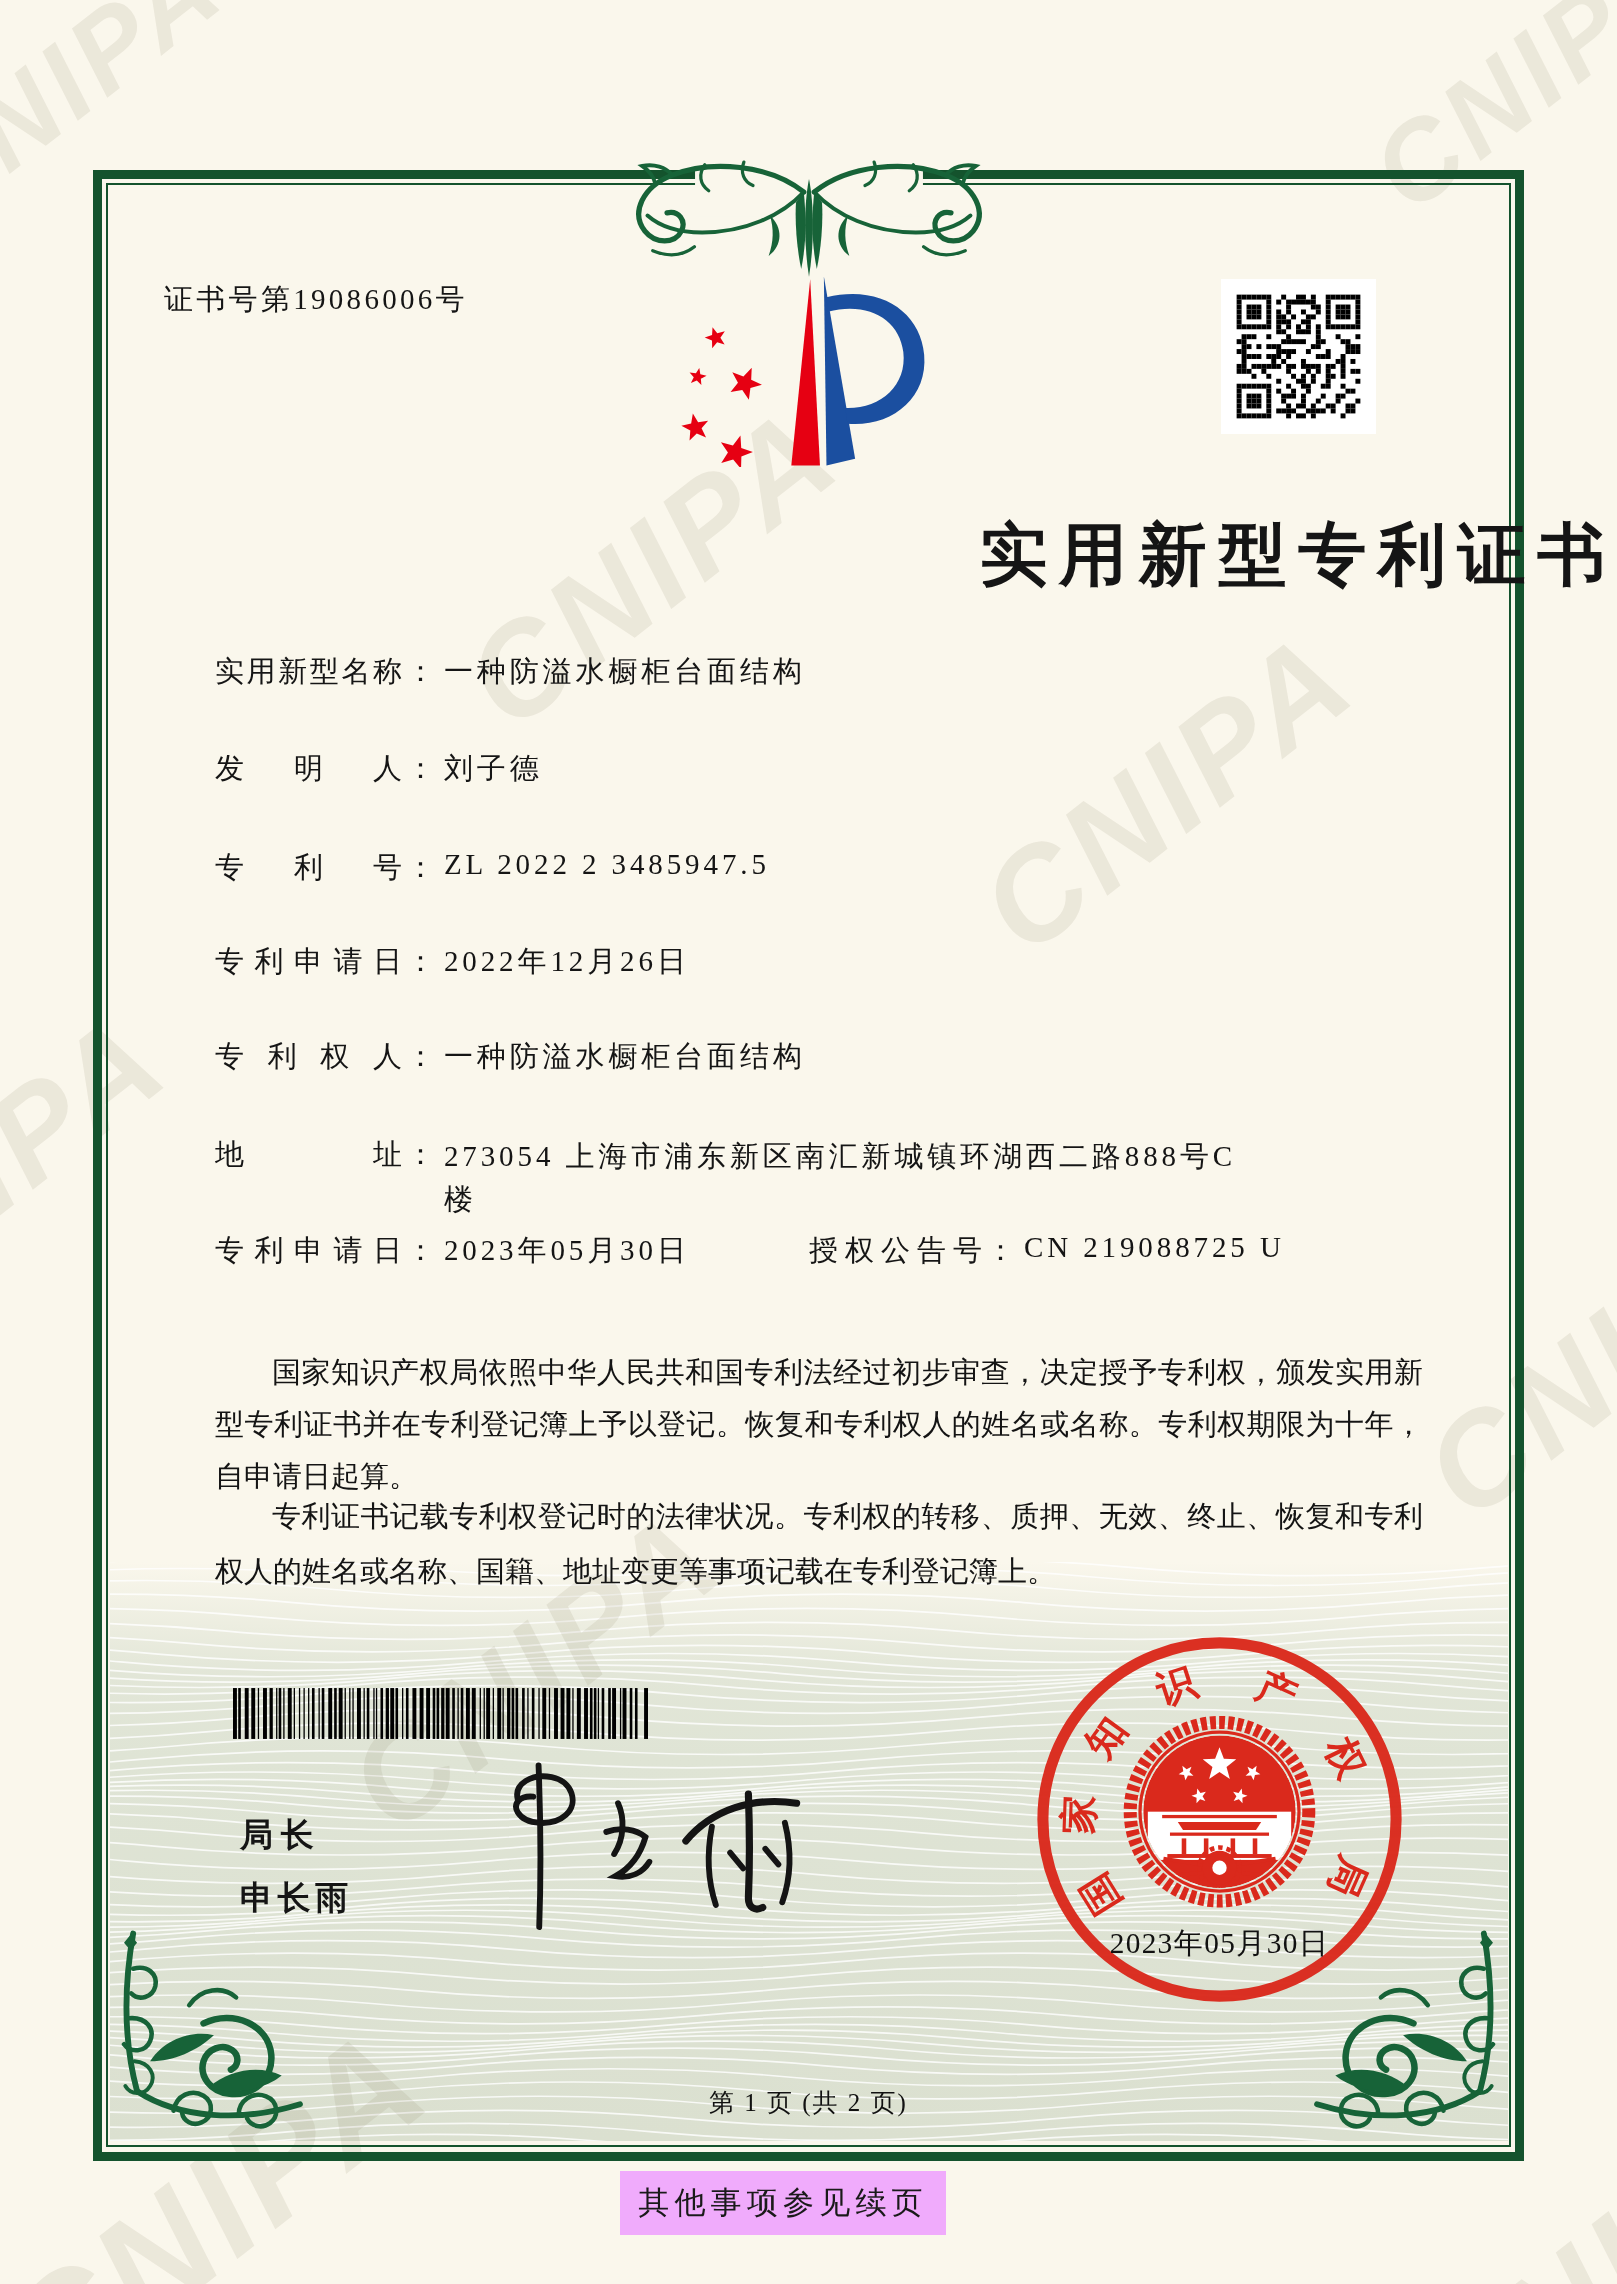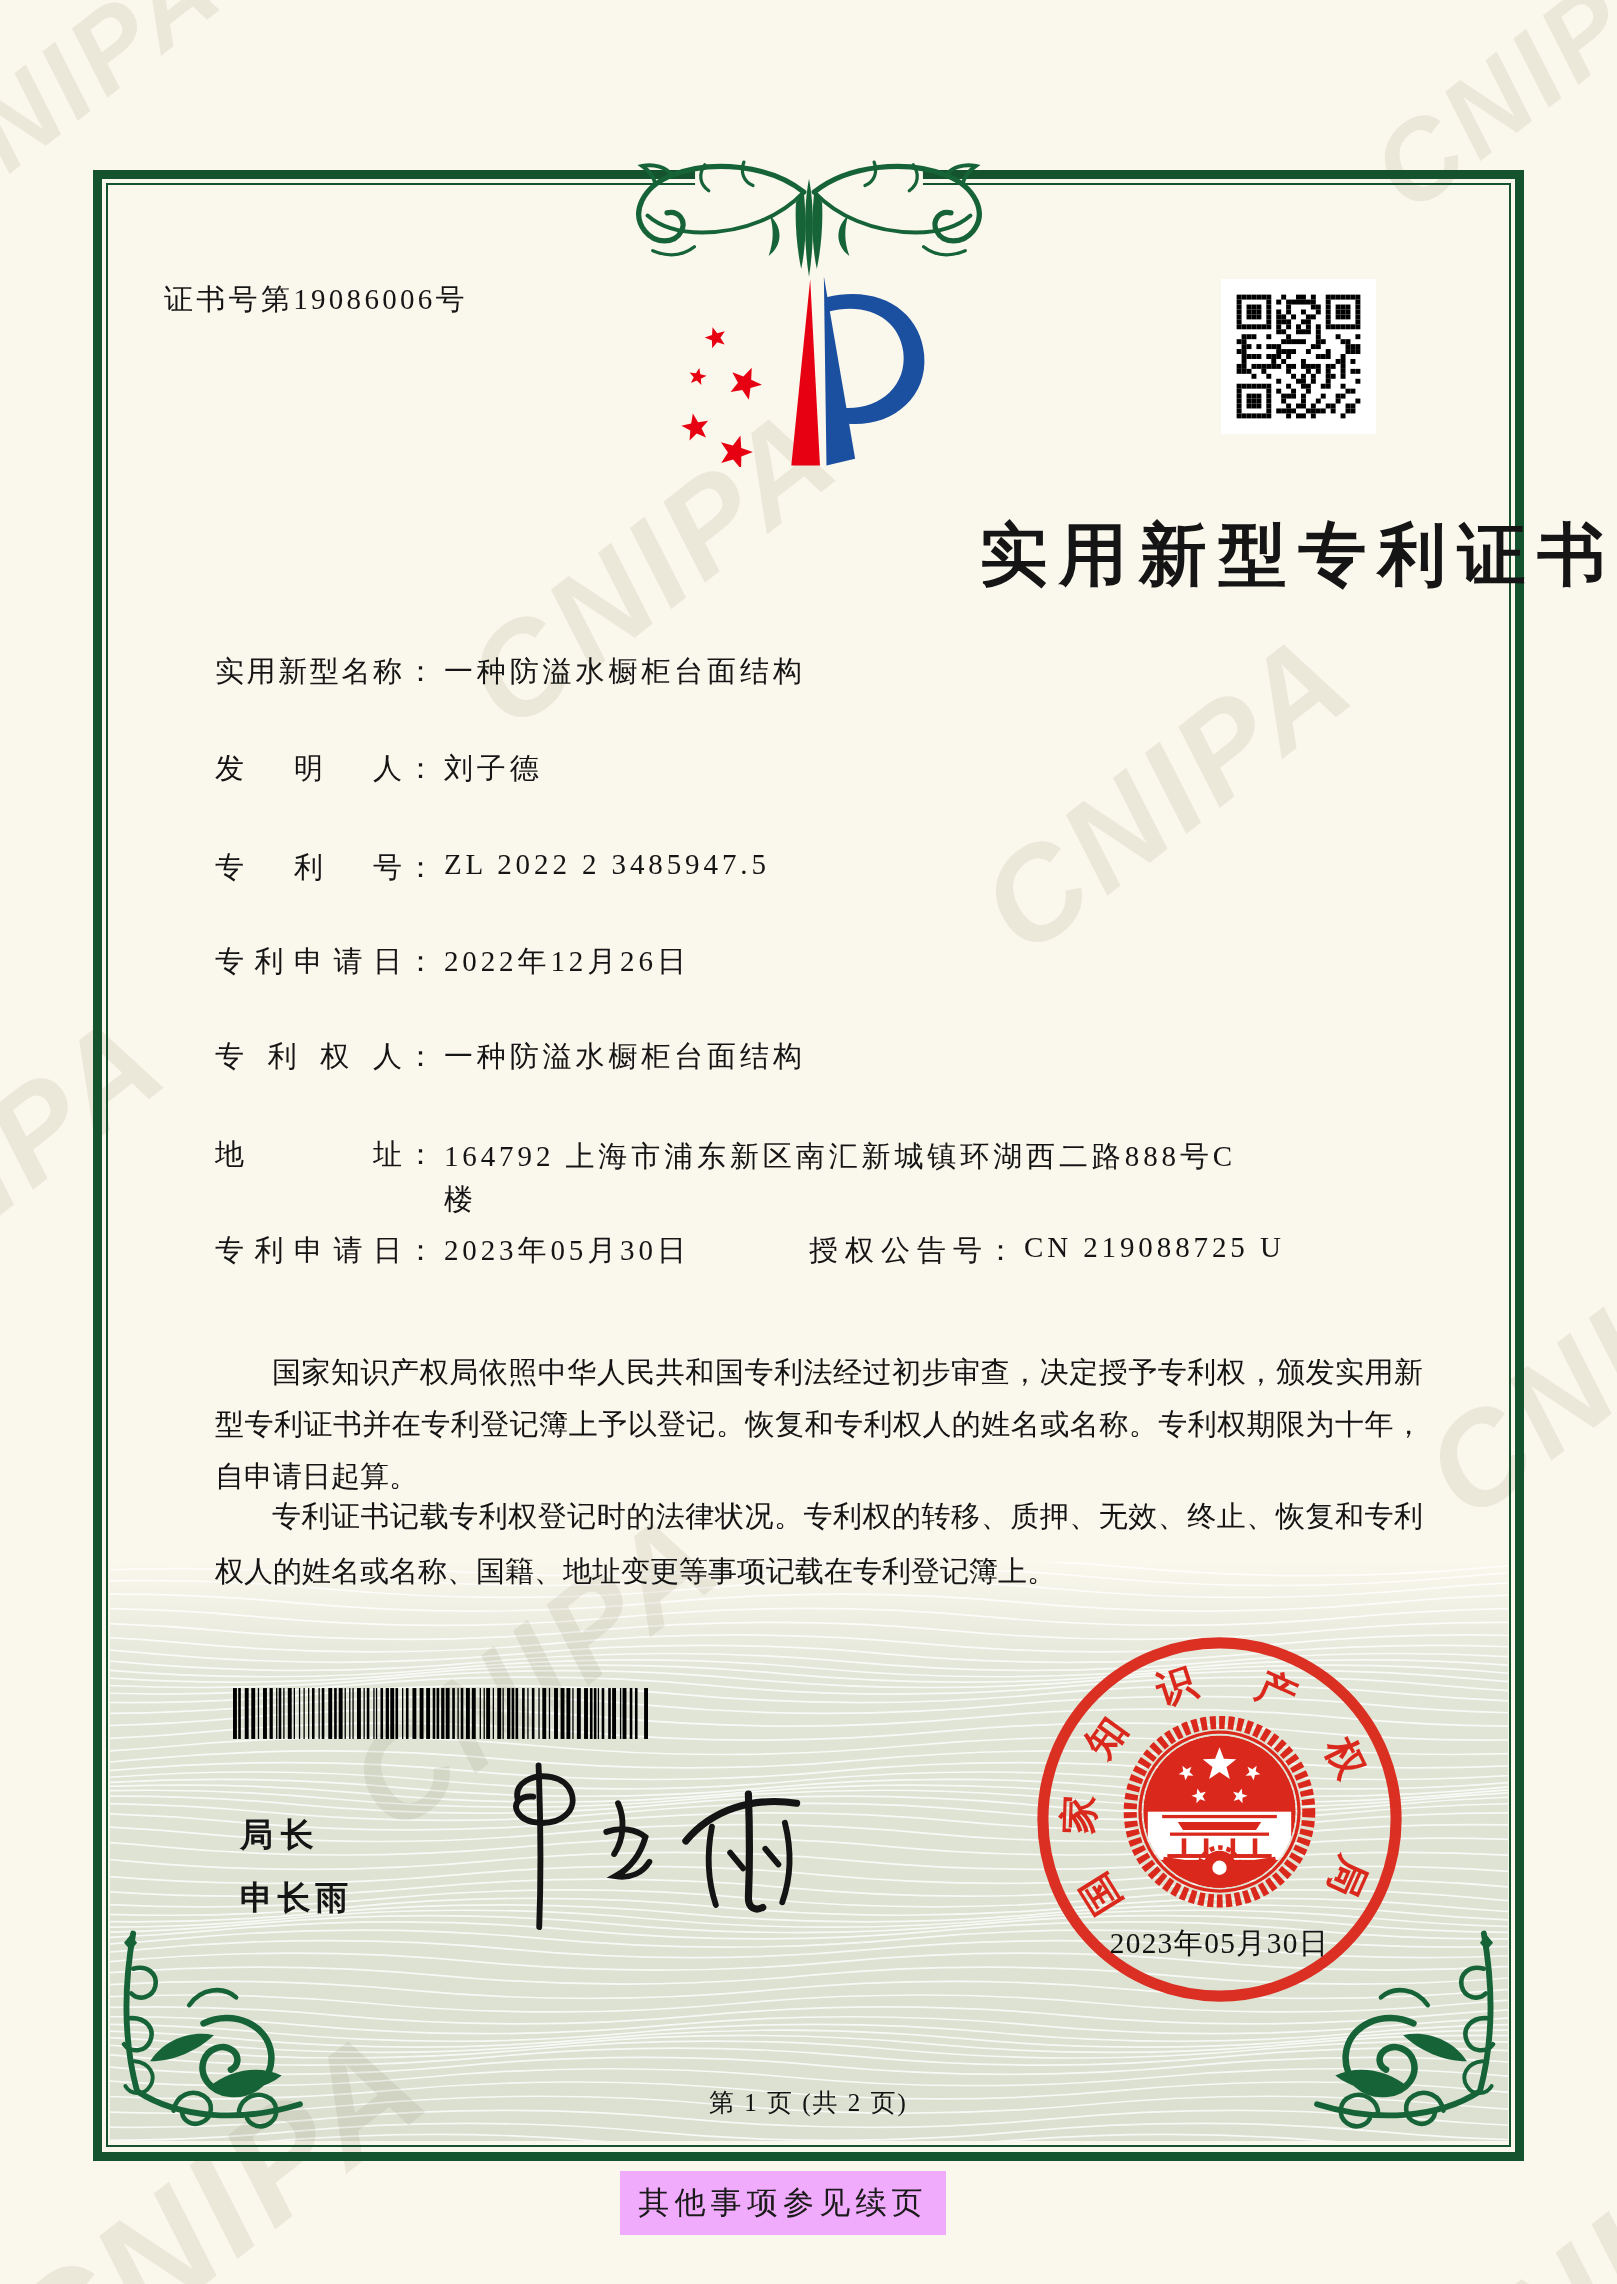--- a/index.html
+++ b/index.html
@@ -488,21 +488,21 @@
 <div class="row" style="top:848px;">
   <span class="flabel">专利号</span><span class="fcolon">：</span><span class="fvalue">ZL 2022 2 3485947.5</span>
 </div>
 <div class="row" style="top:942px;">
   <span class="flabel">专利申请日</span><span class="fcolon">：</span><span class="fvalue">2022年12月26日</span>
 </div>
 <div class="row" style="top:1037px;">
   <span class="flabel">专利权人</span><span class="fcolon">：</span><span class="fvalue">一种防溢水橱柜台面结构</span>
 </div>
 <div class="row" style="top:1135px;">
-  <span class="flabel">地址</span><span class="fcolon">：</span><span class="fvalue wrap2">164792 上海市浦东新区南汇新城镇环湖西二路888号C楼</span>
+  <span class="flabel">地址</span><span class="fcolon">：</span><span class="fvalue wrap2">273054 上海市浦东新区南汇新城镇环湖西二路888号C楼</span>
 </div>
 <div class="row" style="top:1231px;width:1304px;">
   <span class="grant-group" style="left:0;">
     <span class="flabel">专利申请日</span><span class="fcolon">：</span><span class="fvalue">2023年05月30日</span>
   </span>
   <span class="grant-group" style="left:594px;">
     <span class="flabel" style="width:173px;">授权公告号</span><span class="fcolon">：</span><span class="fvalue">CN 219088725 U</span>
   </span>
 </div>
 

